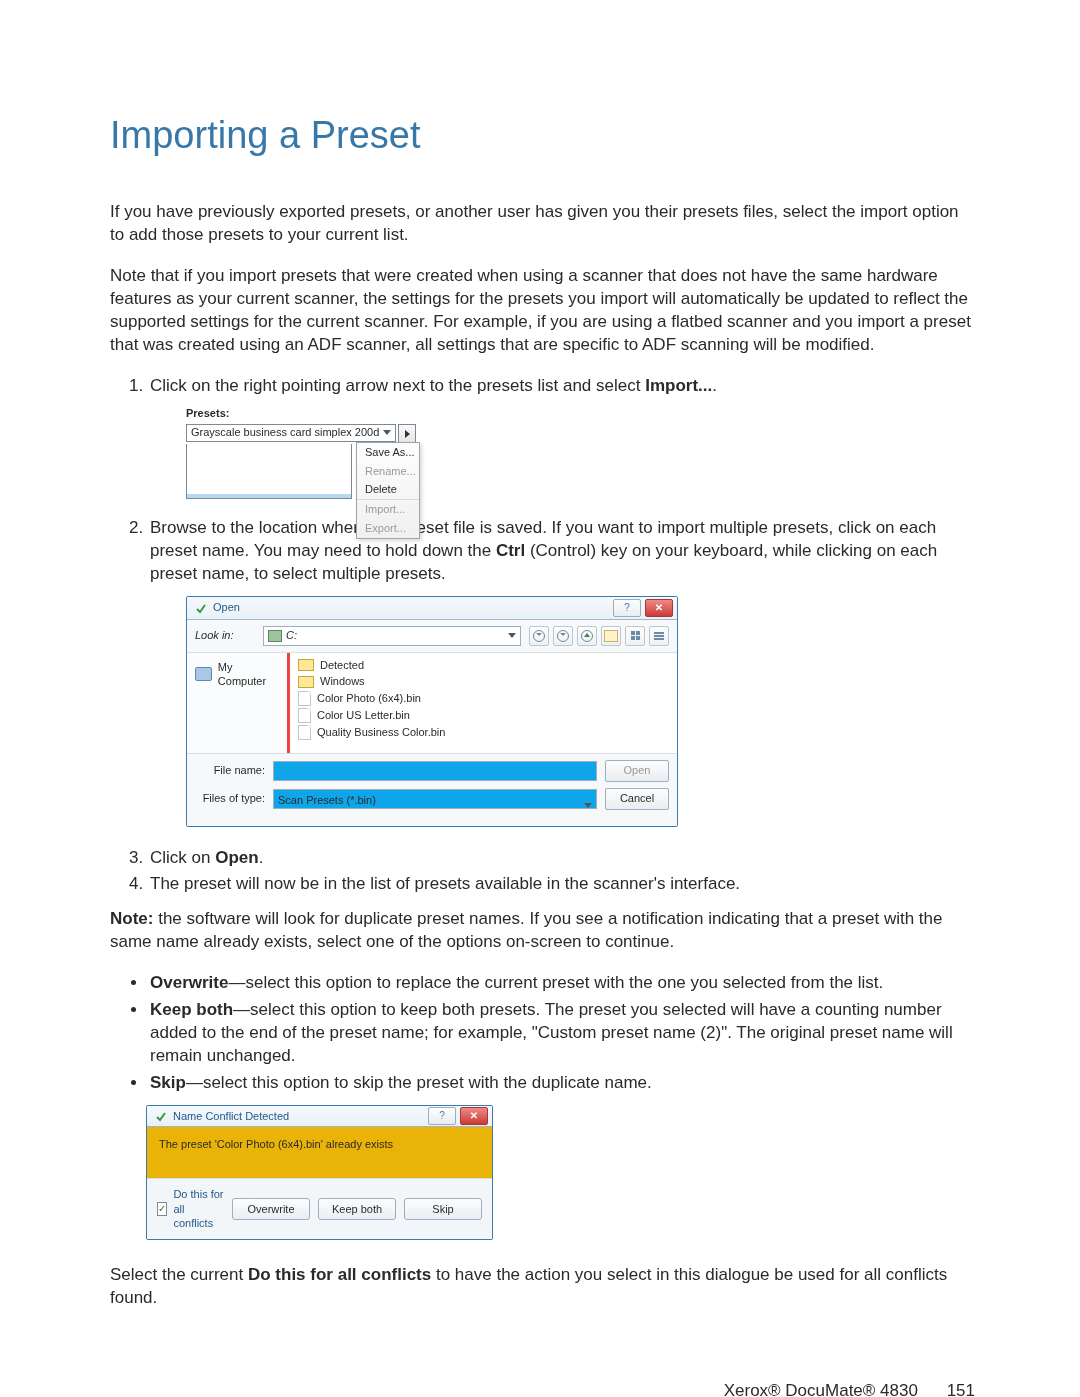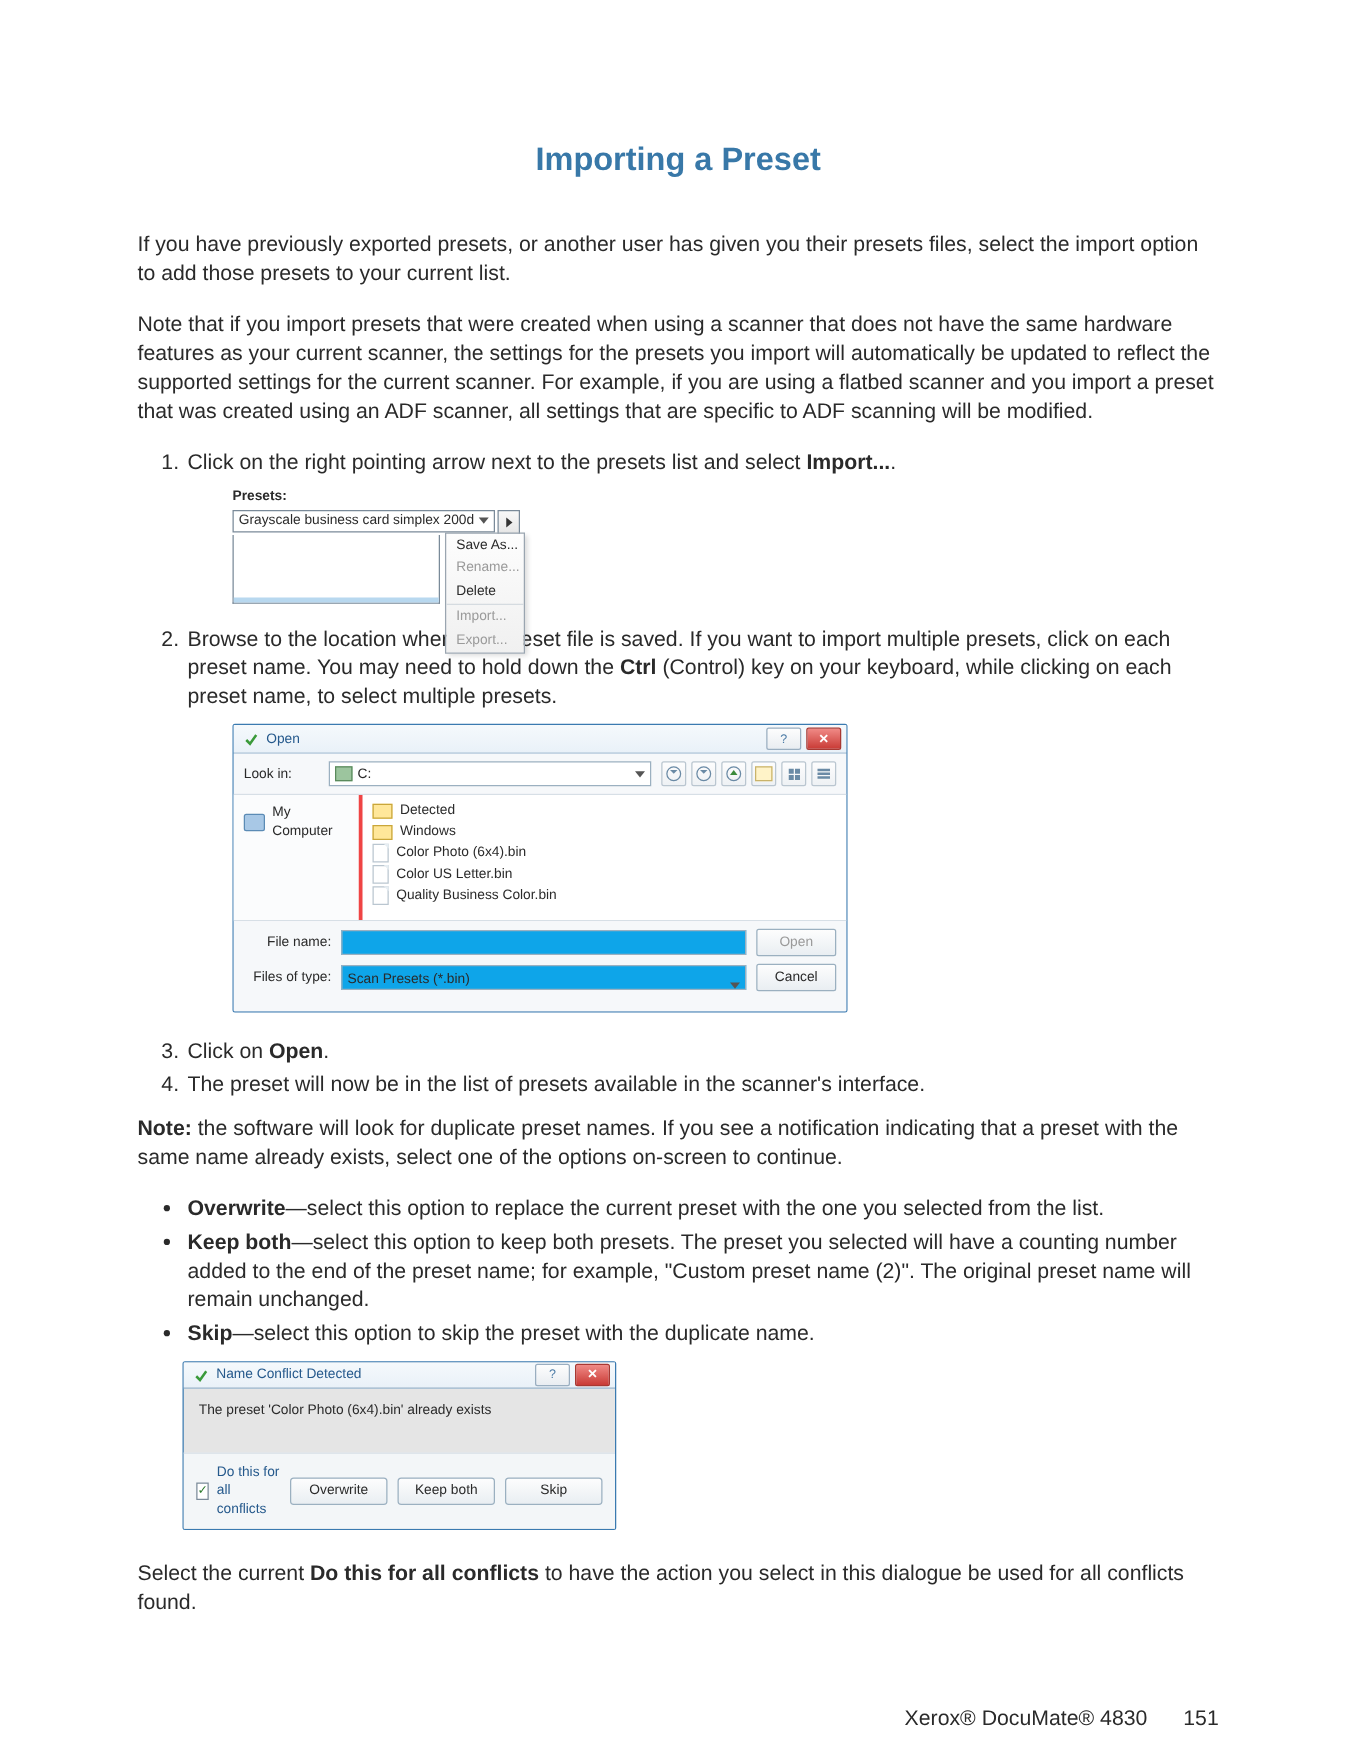--- a/index.html
+++ b/index.html
@@ -8,25 +8,24 @@
     background: #fff;
     font-family: "Segoe UI", Arial, sans-serif;
     color: #2a2a2a;
     font-size: 17px;
     line-height: 1.35;
   }
   .page {
     padding: 110px 105px 60px 110px;
   }
   h1.section-title {
-    font-size: 26px;
+    font-size: 38px;
     color: #3878a8;
-    font-weight: 700;
+    font-weight: 400;
     margin: 0 0 40px 0;
-    text-align: center;
   }
   p { margin: 0 0 8px 0; }
   .block { margin-bottom: 18px; }
 
   ol.steps {
     list-style: decimal;
     padding-left: 38px;
     margin: 6px 0 0 0;
   }
   ol.steps > li { padding-left: 2px; margin-bottom: 4px; }
@@ -147,20 +146,21 @@
     background: linear-gradient(#f08a86,#c93b36);
     color: #fff; border-color: #a83832;
     font-weight: 700;
   }
   .win-btn.help { color: #4a7aa5; }
 
   .ss-open .toolbar {
     display: flex; align-items: center;
     padding: 6px 8px; gap: 8px;
     background: #f6f8fa;
+    font-style: italic;
   }
   .ss-open .lbl { width: 60px; }
   .ss-open .dropdown {
     flex: 1; height: 18px;
     border: 1px solid #9bb0c0;
     background: #fff;
     display: flex; align-items: center;
     padding: 0 4px; gap: 4px;
     position: relative;
   }
@@ -244,21 +244,21 @@
   }
   .form-row .btn.dim { color: #9a9a9a; }
 
   
   .ss-conf {
     margin: 10px 0 24px 36px;
     width: 345px;
     font-family: Tahoma, "Segoe UI", sans-serif;
     font-size: 11px;
     border: 1px solid #3a7ab0;
-    background: #e5e5e5;
+    background: #eab308;
     border-radius: 2px;
   }
   .ss-conf .titlebar {
     height: 20px;
     background: linear-gradient(#f5f9fc,#e9f1f8);
     display: flex; align-items: center;
     padding: 0 4px 0 8px;
     border-bottom: 1px solid #9bb8cf;
   }
   .ss-conf .titlebar .title { color: #25598c; }

